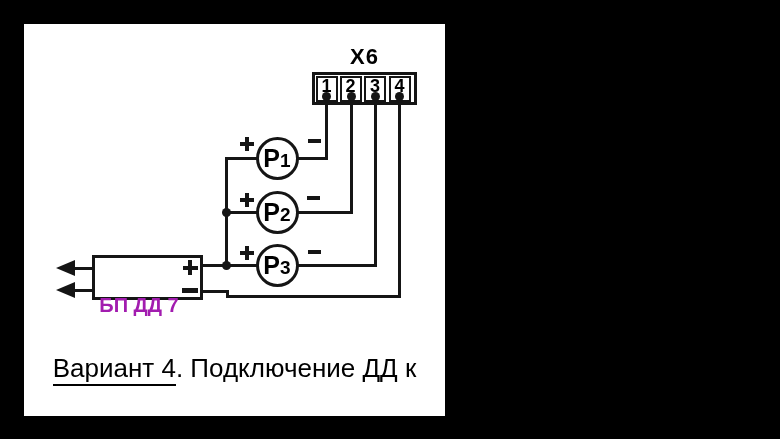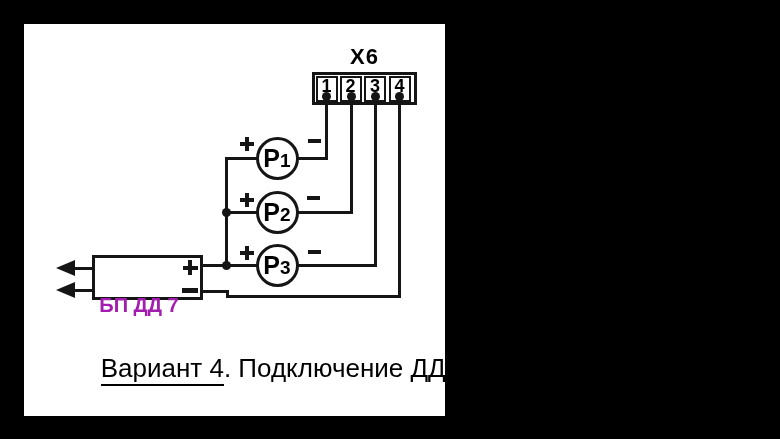--- a/index.html
+++ b/index.html
@@ -38,21 +38,21 @@
   .ps-plus{left:87.5px;top:2px;width:15px;height:15px;}
   .ps-plus .ph{top:5.5px;width:15px;height:4.5px;}
   .ps-plus .pv{left:5.2px;width:4.5px;height:15px;}
   .ps-minus{position:absolute;left:87px;top:30px;width:16px;height:5px;background:#151515;}
   
   .arrowhead{position:absolute;width:0;height:0;border-top:8px solid transparent;
              border-bottom:8px solid transparent;border-right:19px solid #151515;z-index:3;}
   .mains{position:absolute;left:51px;top:225px;font-size:23px;color:#000;z-index:3;}
   
   .caption{position:absolute;left:24px;top:352px;width:421px;text-align:center;
-           font-size:26px;line-height:32px;color:#000;z-index:3;margin-left:48px;}
+           font-size:26px;line-height:32px;color:#000;z-index:3;}
   .underl{border-bottom:2.5px solid #000;padding-bottom:1px;}
 </style>
 </head>
 <body>
 
 <div class="screen">
   <div class="canvas"></div>
 
   <i class="w" style="left:324.5px;top:99px;width:3px;height:61px"></i>
   <i class="w" style="left:349.5px;top:99px;width:3px;height:114.5px"></i>

